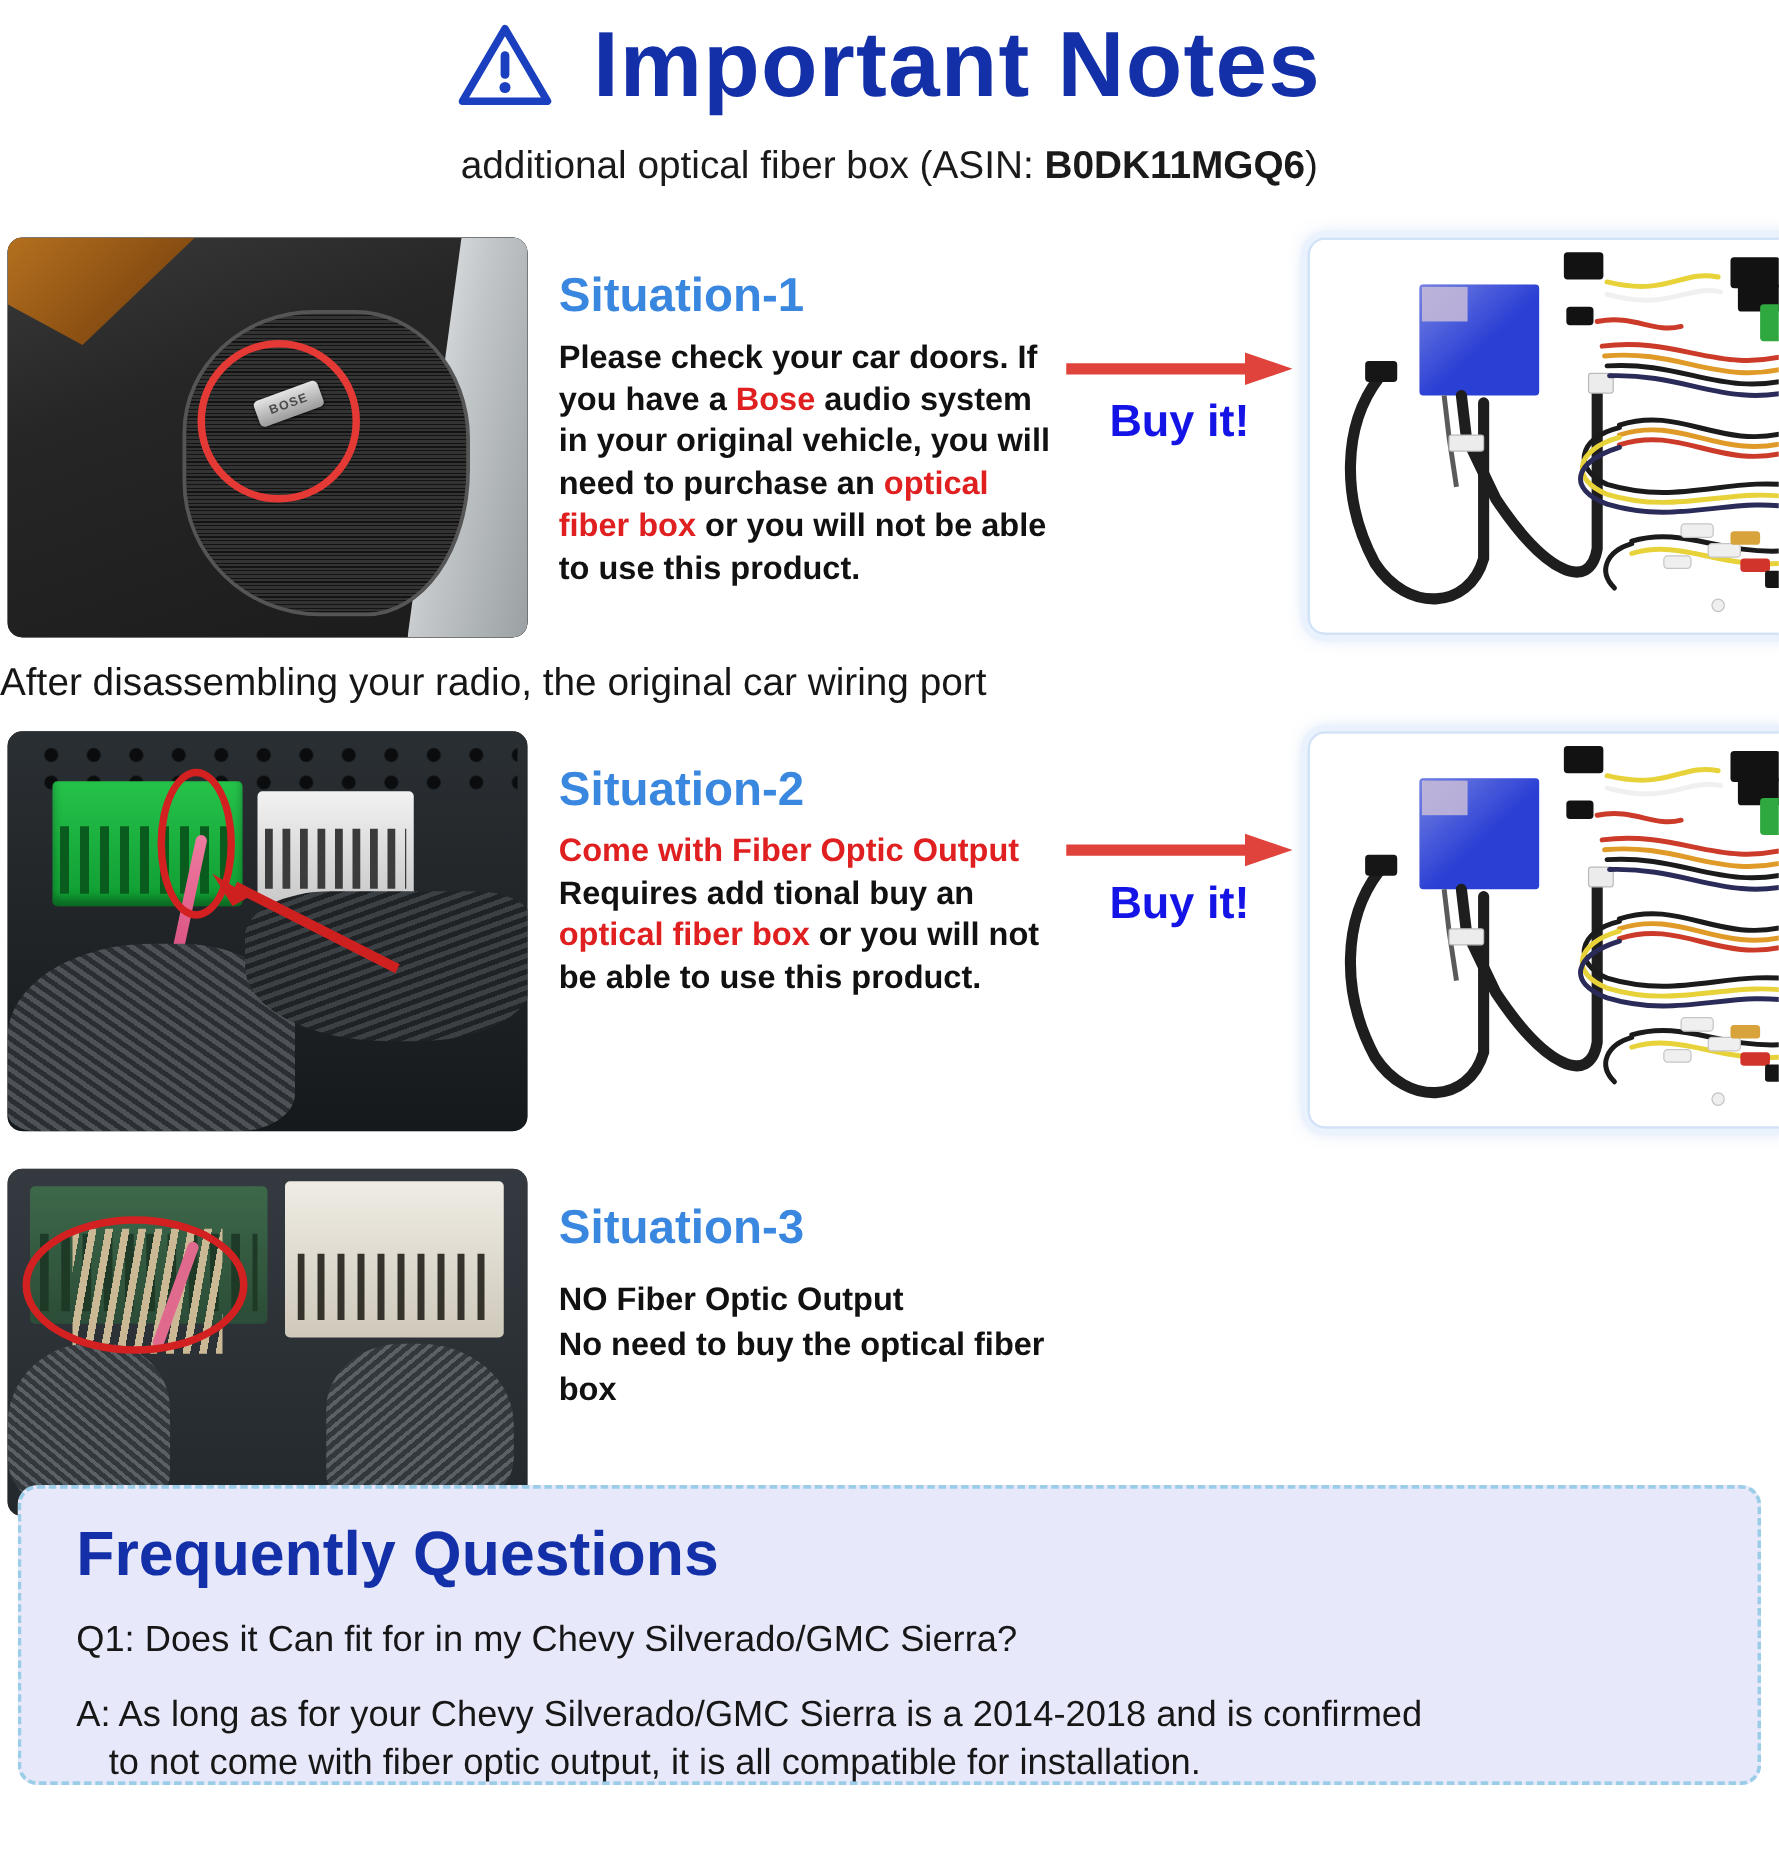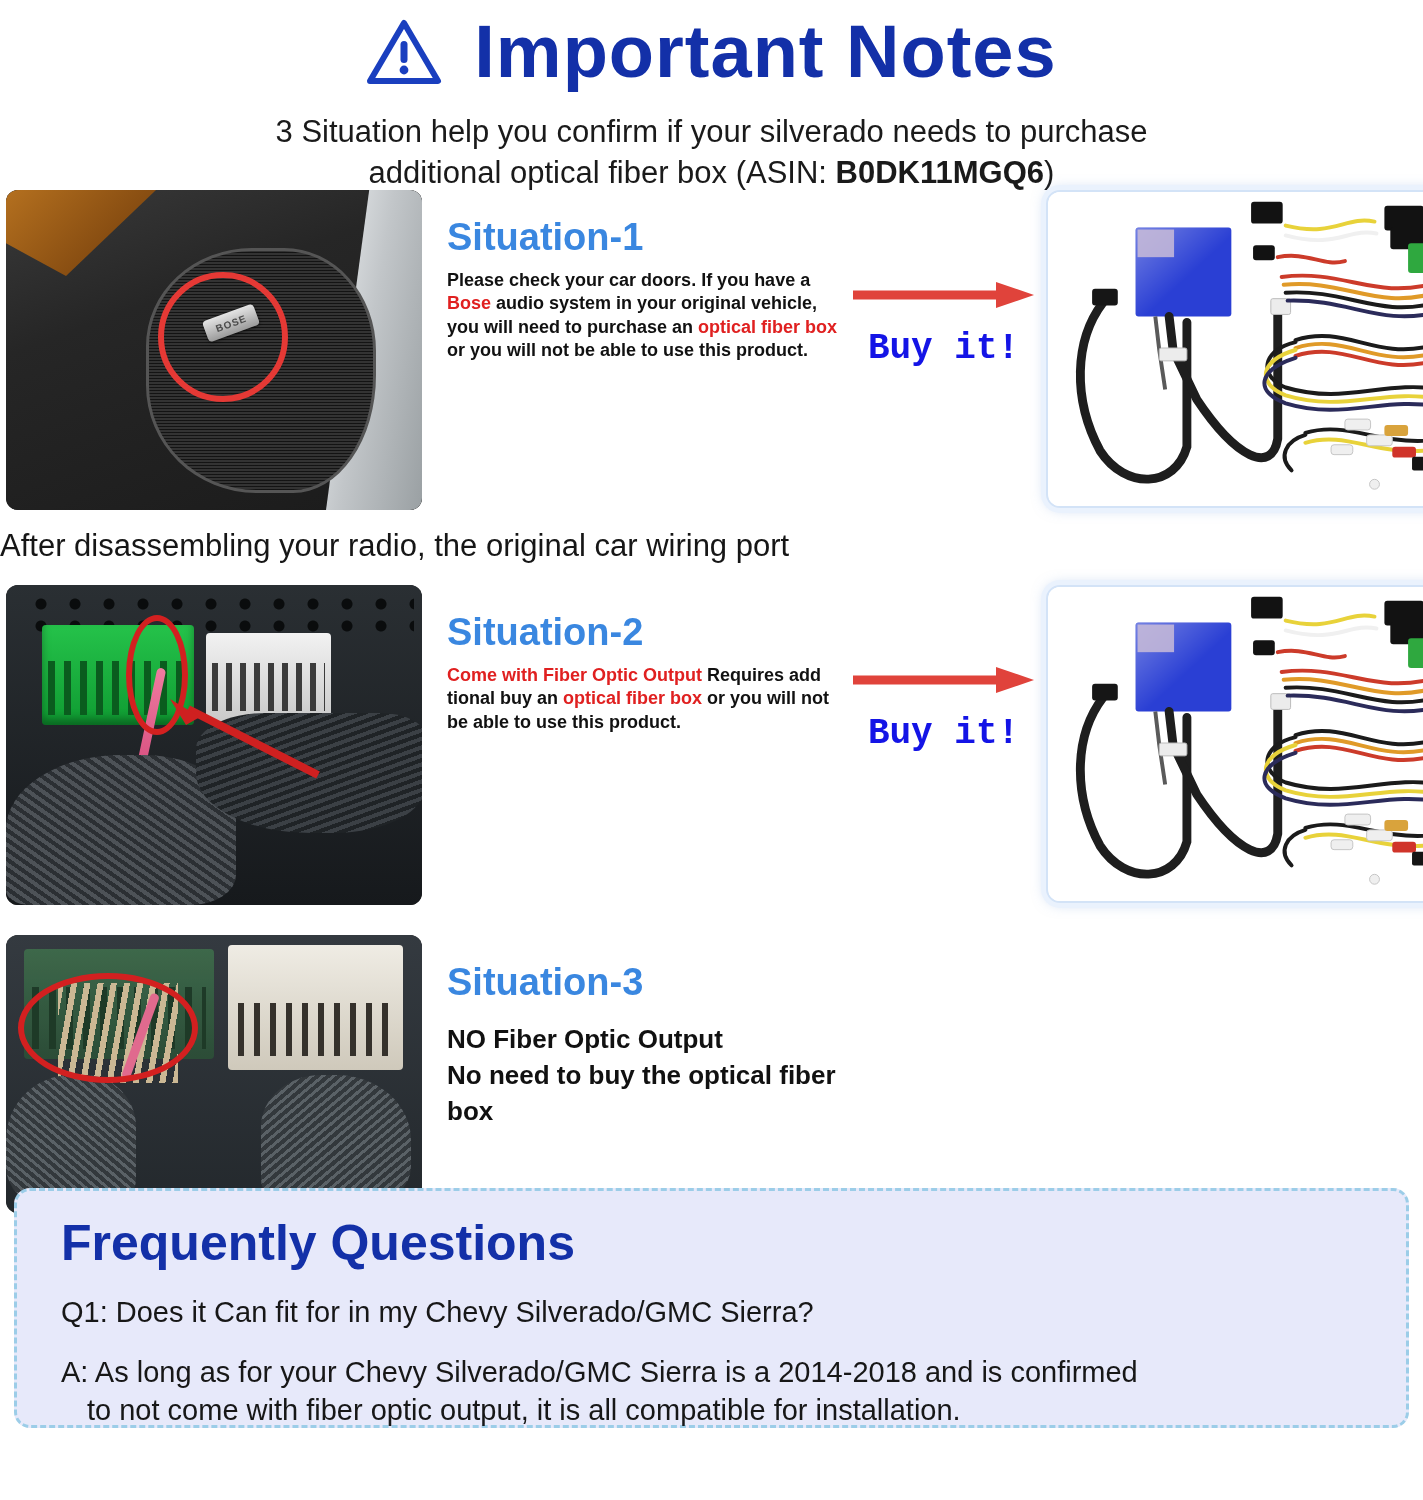--- a/index.html
+++ b/index.html
@@ -207,21 +207,21 @@
   }
   .sit-title {
     font-size: 38px;
     font-weight: bold;
     color: #3a87e0;
     line-height: 1.1;
     margin-bottom: 10px;
     margin-top: 17px;
   }
   .sit-body {
-    font-size: 18px;
+    font-size: 26px;
     font-weight: bold;
     color: #111111;
     line-height: 1.30;
   }
   .sit-body .hl { color: #e02020; }
   .sit3-title { margin-bottom: 18px; }
   .sit3-body { font-size: 26px; font-weight: bold; color:#111; line-height: 1.38; }
 
   
   .buy {
@@ -230,23 +230,22 @@
     position: relative;
     padding-top: 90px;
     text-align: center;
   }
   .buy-2 { padding-top: 80px; }
   .arrow-svg { display:block; width: 185px; height: 30px; }
   .buy-label {
     font-size: 36px;
     font-weight: bold;
     color: #1414e6;
-    margin-top: 18px;
+    margin-top: 6px;
     white-space: nowrap;
-    font-family: Liberation Mono, monospace;
   }
 
   
   .prodbox {
     width: 424px;
     height: 318px;
     margin-left: 10px;
     border-radius: 14px;
     background: #ffffff;
     border: 2px solid #d3e3f7;
@@ -304,21 +303,20 @@
 <div class="header">
   <div class="title-row">
     <svg class="warn-icon" viewBox="0 0 76 70">
       <path d="M38 6 L72 64 L4 64 Z" fill="none" stroke="#1a3fbf" stroke-width="6" stroke-linejoin="round"></path>
       <rect x="34.5" y="24" width="7" height="22" rx="3.5" fill="#1a3fbf"></rect>
       <circle cx="38" cy="53" r="4.4" fill="#1a3fbf"></circle>
     </svg>
     <div class="page-title">Important  Notes</div>
   </div>
   <div class="subtitle">
-    <div>3 Situation help you confirm if your silverado needs to purchase</div>
     <div><span>additional optical fiber box (ASIN</span><span>: </span><span class="asin-code">B0DK11MGQ6</span><span>)</span></div>
   </div>
 </div>
 
 <div class="row row-1">
 
   <div class="photo">
     <div class="p1-bg"></div>
     <div class="p1-wood"></div>
     <div class="p1-pillar"></div>

